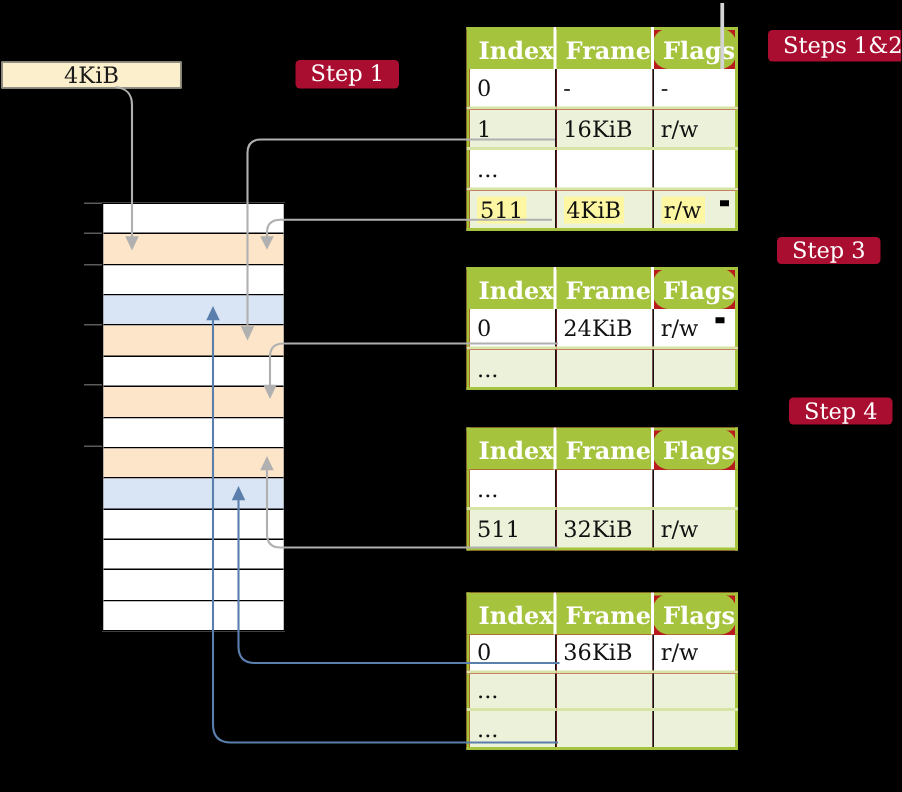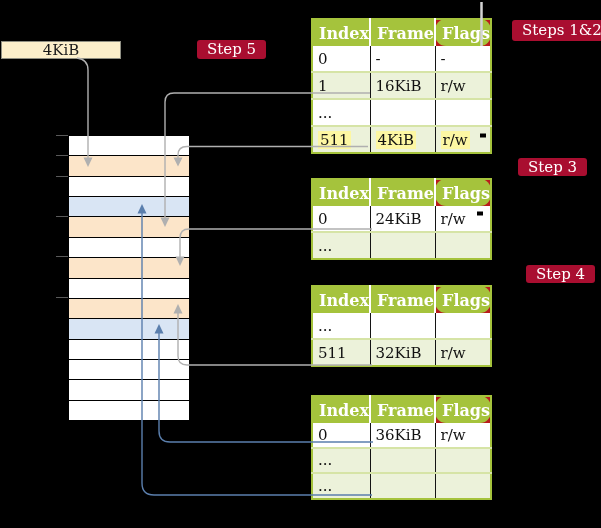--- a/index.html
+++ b/index.html
@@ -52,21 +52,21 @@
 </style>
 </head>
 <body>
 
 <div id="stage">
 
   <div id="framebox">
     <span>4KiB</span>
   </div>
 
-  <div class="badge" id="badge-step0">Step 5</div>
+  <div class="badge" id="badge-step0">Step 1</div>
   <div class="badge" id="badge-steps12">Steps 1&amp;2</div>
   <div class="badge" id="badge-step3">Step 3</div>
   <div class="badge" id="badge-step4">Step 4</div>
 
   <div id="memcol">
       <div class="mrow m-white"></div>
       <div class="mrow m-peach"></div>
       <div class="mrow m-white"></div>
       <div class="mrow m-blue"></div>
       <div class="mrow m-peach"></div>

